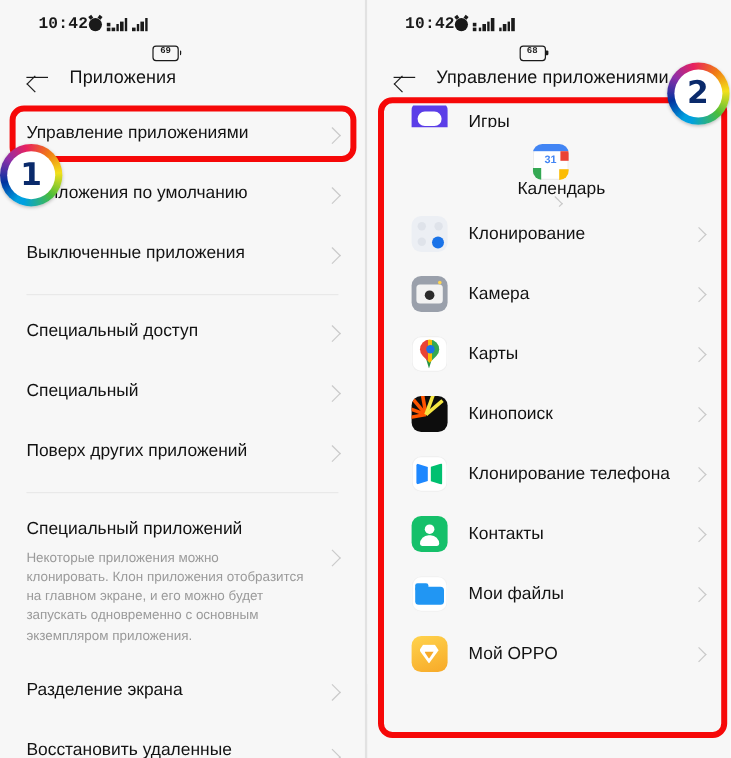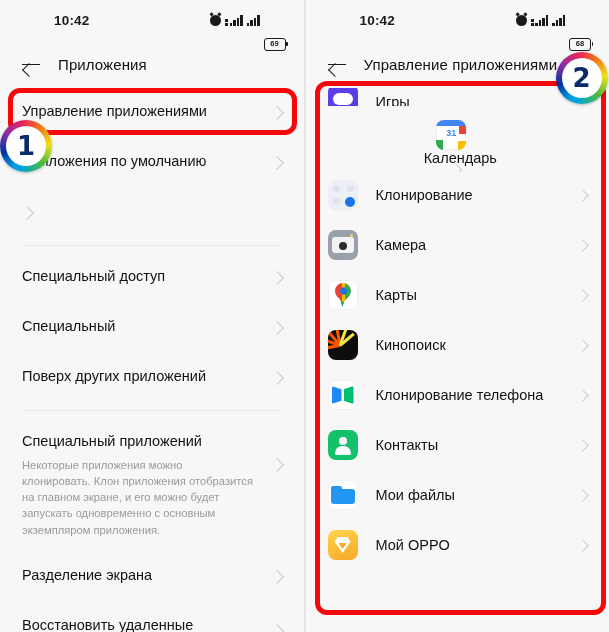--- a/index.html
+++ b/index.html
@@ -23,24 +23,25 @@
     overflow: hidden;
   }
   .phone.left  { border-right: 1px solid #e2e2e2; }
   .phone.right { border-left: 1px solid #e2e2e2; }
 
   
   .statusbar {
     height: 40px;
     display: flex;
     align-items: center;
-    justify-content: space-between;
-    padding: 0 18px 0 32px;
+    justify-content: flex-start;
+    padding: 0 18px 0 10px;
     box-sizing: border-box;
     background: #f7f7f7;
+    font-family: Liberation Mono, monospace;
   }
   .status-time {
     font-size: 13.5px;
     font-weight: bold;
     color: #1a1a1a;
     letter-spacing: .2px;
     margin-left: 22px;
   }
   .status-icons {
     display: flex;
@@ -178,21 +179,21 @@
     margin-top: 20px;
     margin-right: 6px;
   }
   .divider {
     height: 1px;
     background: #e9e9e9;
     margin: 7px 22px 7px 22px;
   }
 
   
-  .applist { background: #f7f7f7; }
+  .applist { background: #f7f7f7; padding-left: 15px; }
   .arow {
     display: flex;
     align-items: center;
     height: 50px;
     padding: 0 16px 0 22px;
     box-sizing: border-box;
   }
   .aicon {
     width: 30px; height: 30px;
     border-radius: 8px;
@@ -433,20 +434,23 @@
       </div>
 
       <div class="srow">
         <div class="srow-texts">
           <div class="srow-title">Приложения по умолчанию</div>
         </div>
         <span class="chev"></span>
       </div>
 
       <div class="srow">
+        <div class="srow-texts">
+          <div class="srow-title">Выключенные приложения</div>
+        </div>
         <span class="chev"></span>
       </div>
 
       <div class="divider"></div>
 
       <div class="srow">
         <div class="srow-texts">
           <div class="srow-title">Специальный доступ</div>
         </div>
         <span class="chev"></span>

